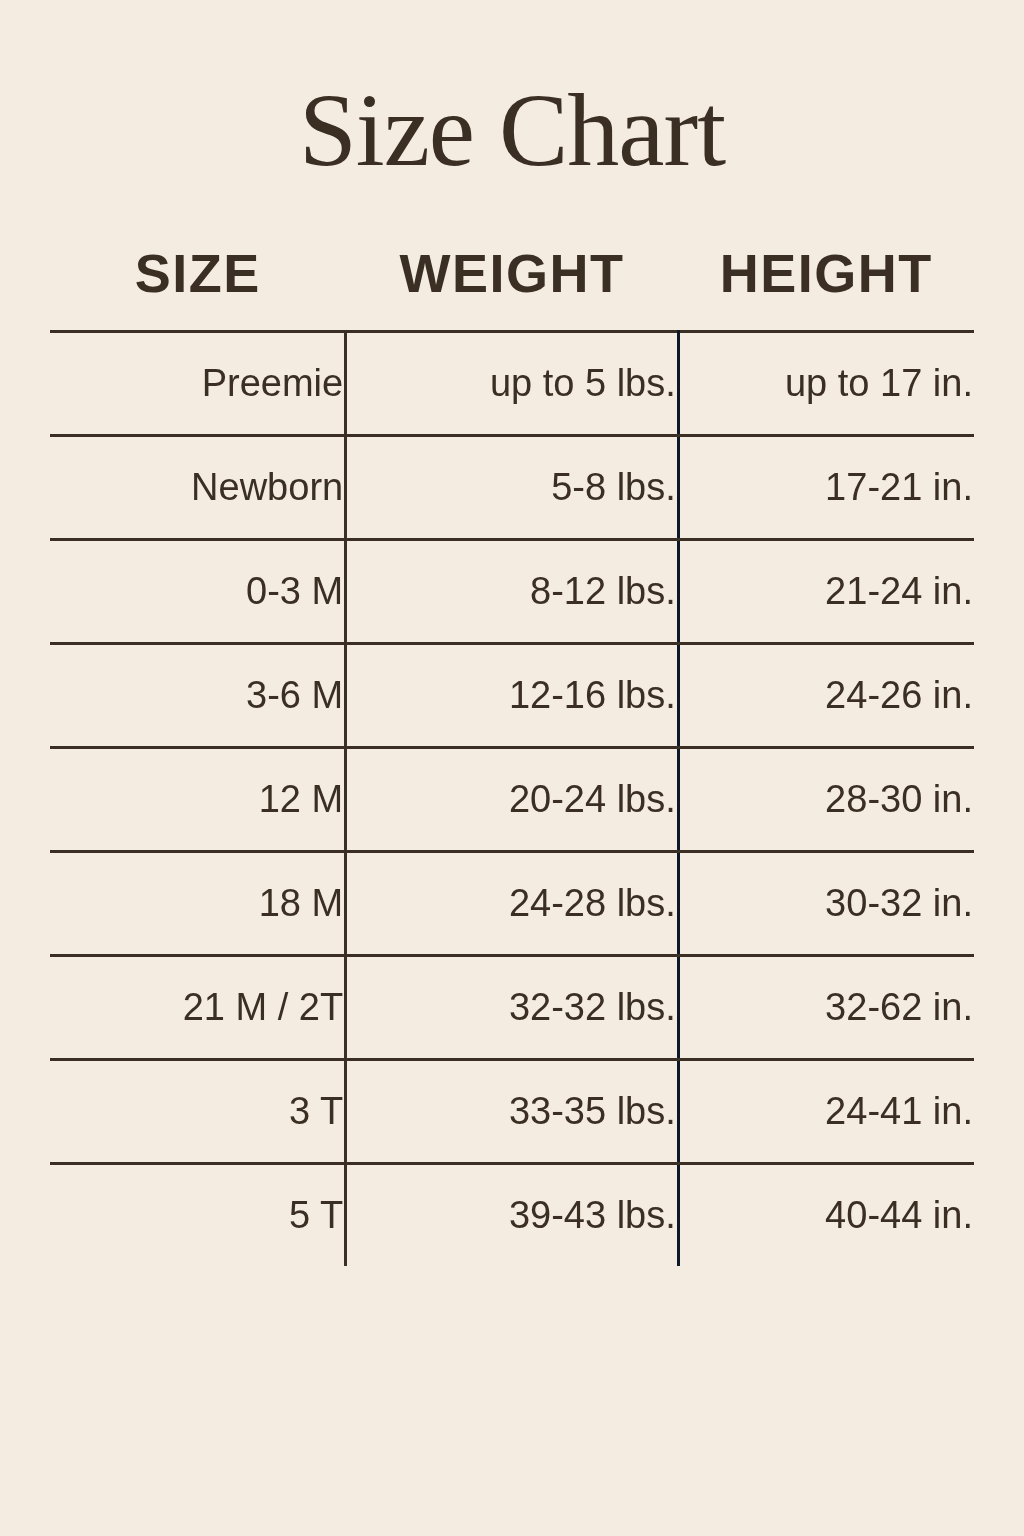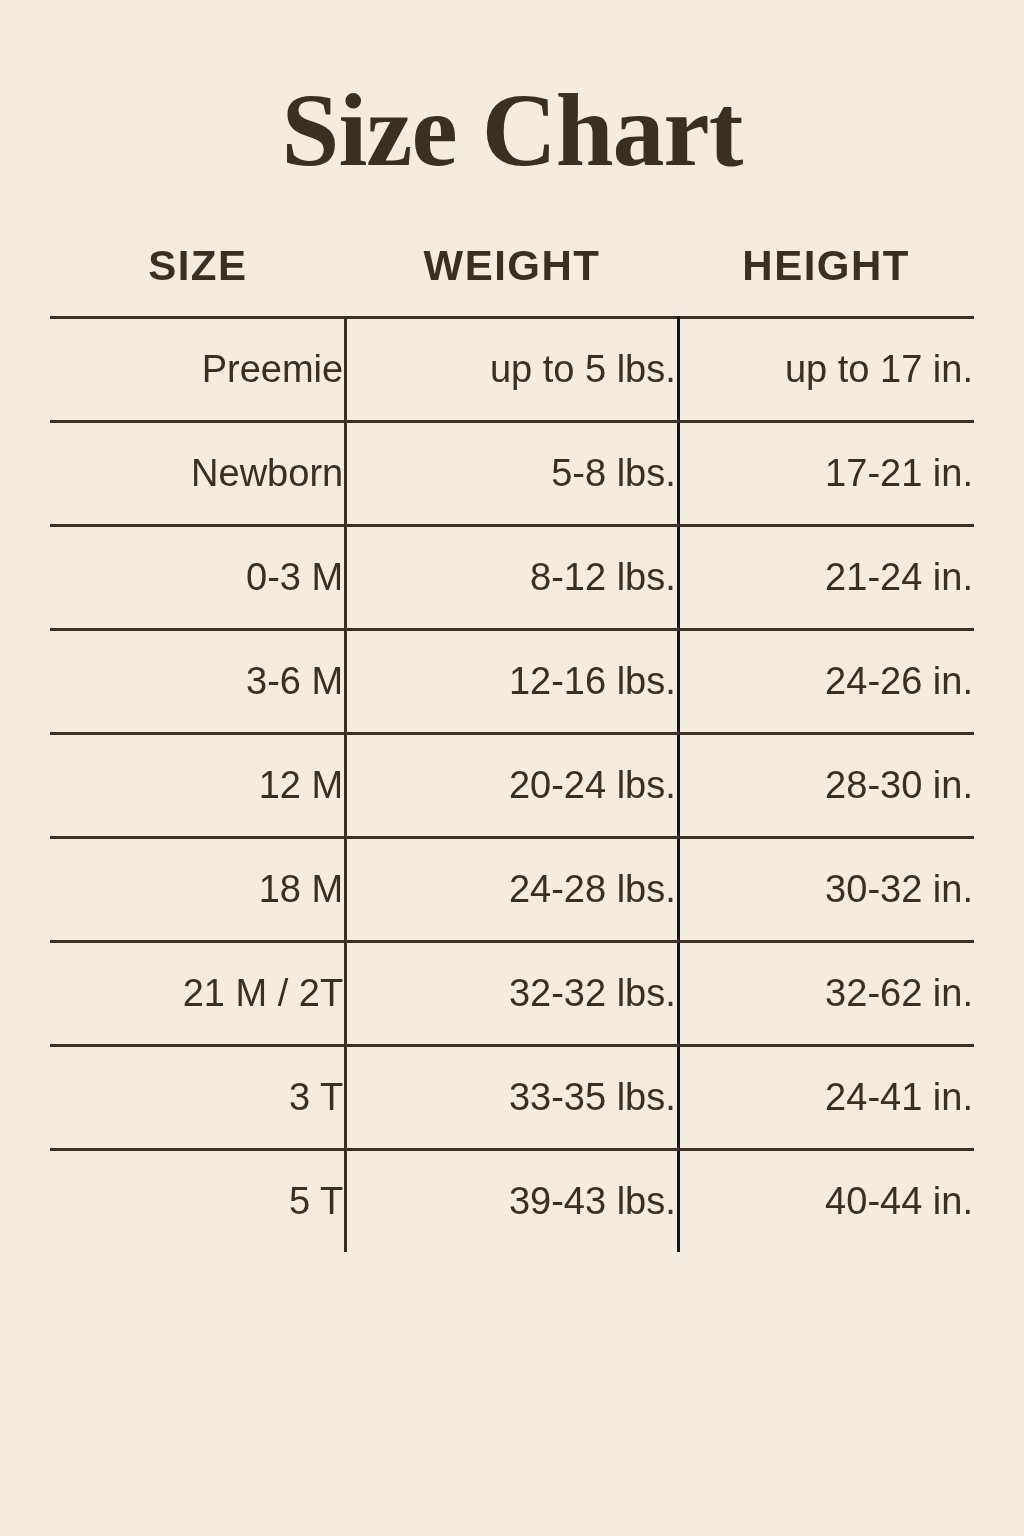--- a/index.html
+++ b/index.html
@@ -16,42 +16,42 @@
   }
   .page {
     position: relative;
     width: 1024px;
     height: 1536px;
     box-sizing: border-box;
   }
   .title {
     text-align: center;
     font-family: "Liberation Serif", serif;
-    font-weight: bold;
+    font-weight: normal;
     font-size: 104px;
     line-height: 1;
     letter-spacing: -1px;
     color: #3b2f23;
     padding-top: 78px;
   }
   .table-wrap {
     margin: 0 auto;
     width: 924px;
     padding-top: 60px;
   }
   table {
     width: 100%;
     border-collapse: collapse;
     table-layout: fixed;
   }
   col.c1 { width: 32%; }
   col.c2 { width: 36%; }
   col.c3 { width: 32%; }
   th {
-    font-size: 42px;
+    font-size: 54px;
     font-weight: bold;
     letter-spacing: 1.5px;
     padding: 0 0 26px 0;
     text-align: center;
     color: #3b2f23;
   }
   thead tr {
     border-bottom: 3px solid #3b2f23;
   }
   td {

